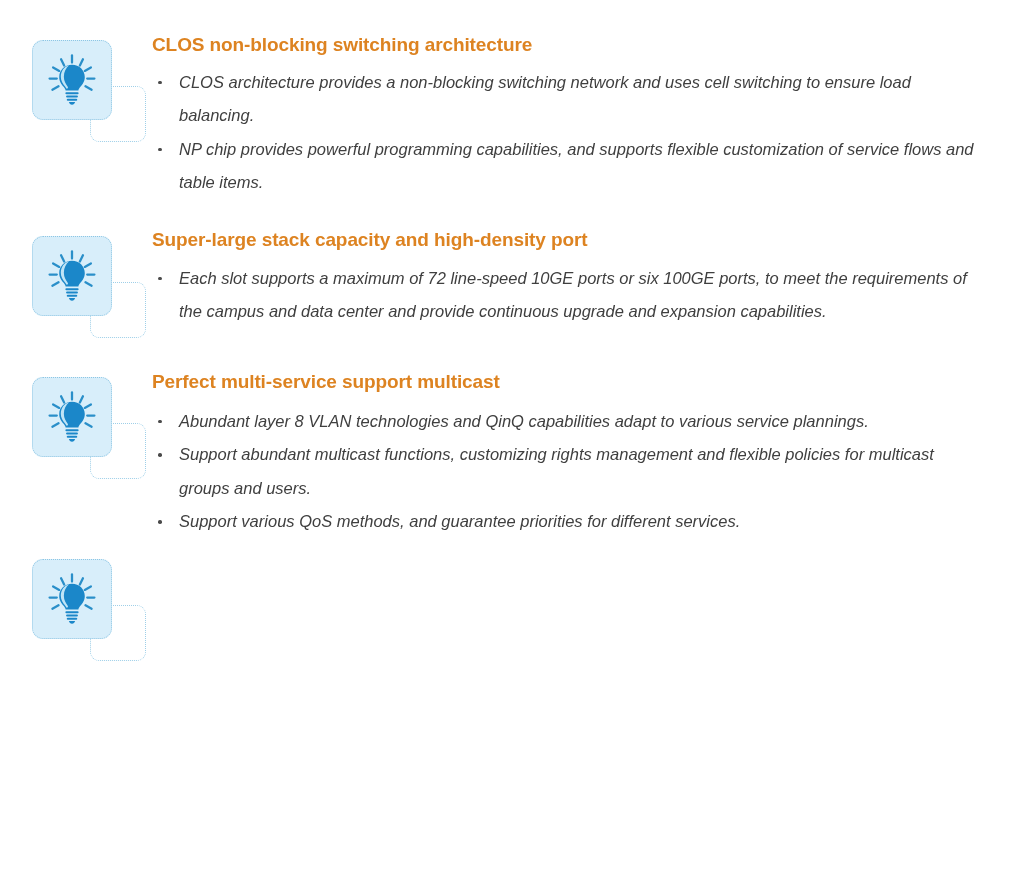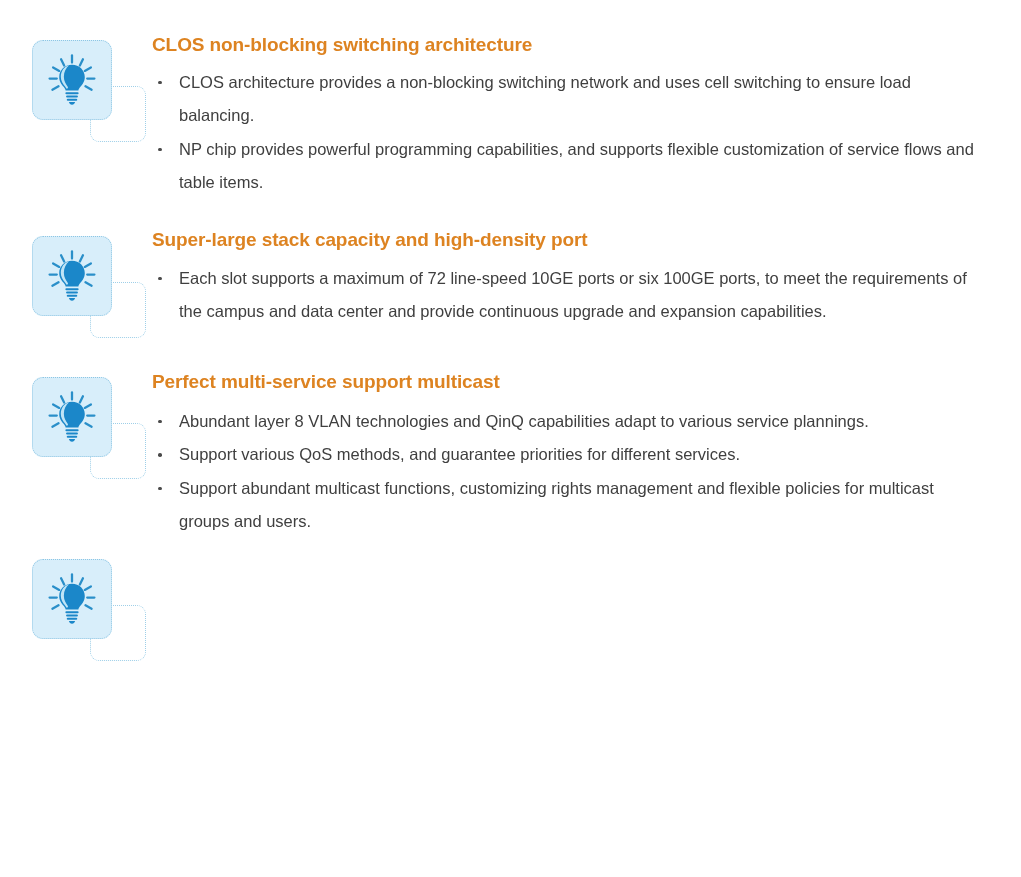--- a/index.html
+++ b/index.html
@@ -100,20 +100,21 @@
     padding: 0;
   }
 
   ul.bullets li {
     position: relative;
     padding-left: 27px;
     color: #3f3f3f;
     font-size: 16.5px;
     line-height: 33.5px;
     margin: 0;
+    font-style: italic;
   }
 
   ul.bullets li .bullet-dot {
     position: absolute;
     left: 6px;
     top: 15px;
     width: 3.5px;
     height: 3.5px;
     border-radius: 50%;
     background: #4a4a4a;
@@ -235,22 +236,22 @@
             <rect x="26" y="53.3" width="12" height="2.5" rx="1.2"></rect>
             <path d="M28.4 57.2h7.2c-.5 1.9-1.9 3-3.6 3s-3.1-1.1-3.6-3z"></path>
           </g>
         </svg>
       </div>
     </div>
     <div class="feature-body">
       <h2 class="feature-title">Perfect multi-service support multicast</h2>
       <ul class="bullets">
             <li><span class="bullet-dot"></span><span>Abundant layer 8 VLAN technologies and QinQ capabilities adapt to various service plannings.</span></li>
+            <li><span class="bullet-dot"></span><span>Support abundant multicast functions, customizing rights management and flexible policies for multicast groups and users.</span></li>
             <li><span class="bullet-dot"></span><span>Support various QoS methods, and guarantee priorities for different services.</span></li>
-            <li><span class="bullet-dot"></span><span>Support abundant multicast functions, customizing rights management and flexible policies for multicast groups and users.</span></li>
           </ul>
     </div>
   </div>
 
   <div class="feature s3">
     <div class="icon-wrap">
       <div class="icon-ghost"></div>
       <div class="icon-box">
         <svg viewBox="0 0 64 64" xmlns="http://www.w3.org/2000/svg">
           <g stroke="#2a8fc9" stroke-width="2.6" stroke-linecap="round">

